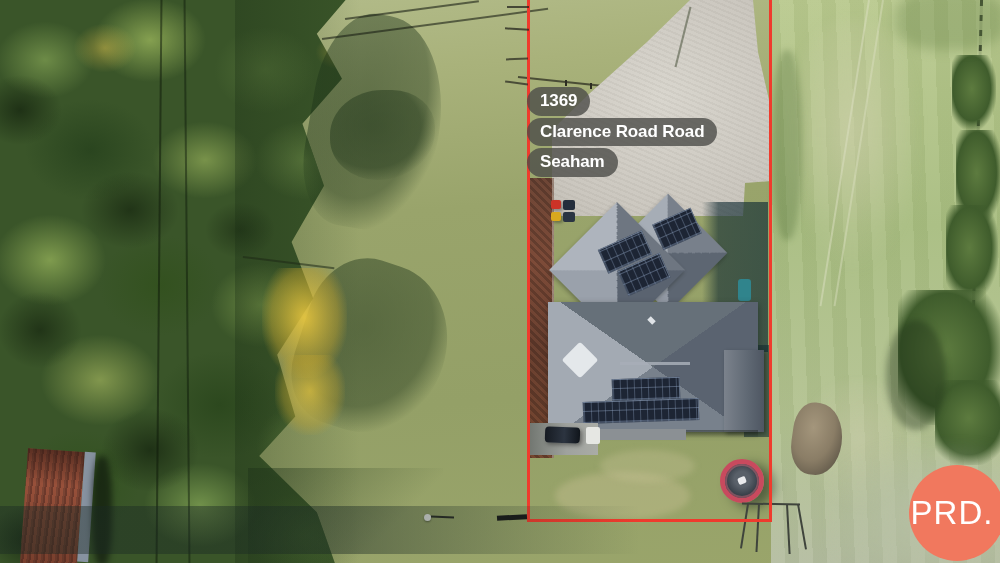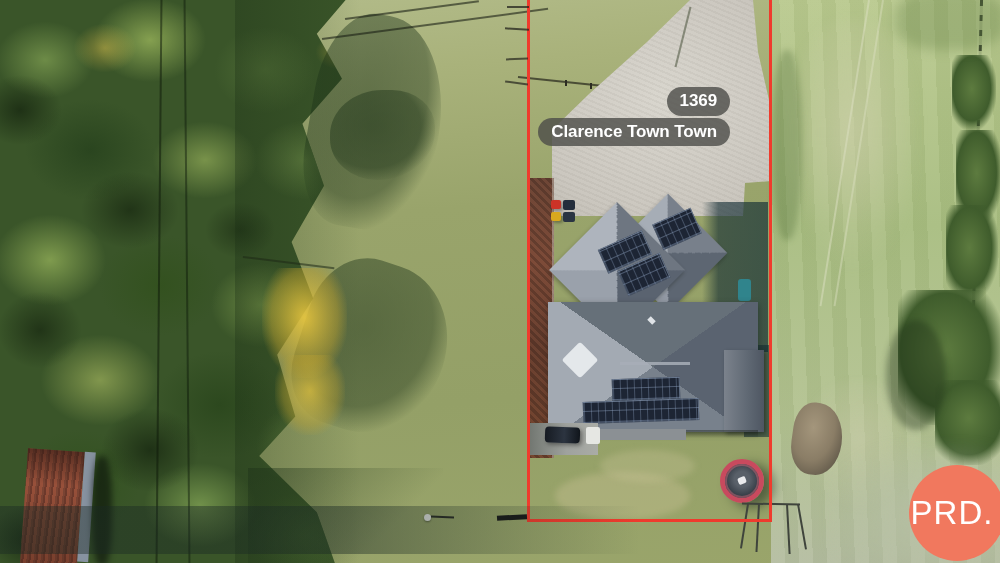--- a/index.html
+++ b/index.html
@@ -191,23 +191,24 @@
 
   <div class="p" style="left: 527px; top: 0px; width: 3px; height: 522px; background: rgb(239, 59, 45);"></div>
   <div class="p" style="left: 769px; top: 0px; width: 3px; height: 522px; background: rgb(239, 59, 45);"></div>
   <div class="p" style="left: 527px; top: 519px; width: 245px; height: 3px; background: rgb(239, 59, 45);"></div>
   <div class="p" style="left:507px;top:6px;width:22px;height:2px;background:rgba(35,35,28,.75);"></div>
   <div class="p" style="left:505px;top:28px;width:24px;height:2px;background:rgba(35,35,28,.75);transform:rotate(3deg);"></div>
   <div class="p" style="left:506px;top:58px;width:22px;height:2px;background:rgba(35,35,28,.7);transform:rotate(-2deg);"></div>
   <div class="p" style="left:505px;top:82px;width:23px;height:2px;background:rgba(35,35,28,.7);transform:rotate(8deg);"></div>
   <div class="p" style="left:497px;top:515px;width:30px;height:5px;background:#191919;transform:rotate(-3deg);"></div>
 
-  <div class="p" style="left:527px;top:86px;width:203px;text-align:right;line-height:0;">
+  <div class="p" style="left:527px;top:86px;width:203px;text-align:left;line-height:0;">
     <span class="pill" style="background: rgba(76, 76, 72, 0.8);">1369</span><br>
-    <span class="pill" style="background: rgba(76, 76, 72, 0.8);">Clarence Town Town</span><br>
+    <span class="pill" style="background: rgba(76, 76, 72, 0.8);">Clarence Road Road</span><br>
+    <span class="pill" style="background: rgba(76, 76, 72, 0.8);">Seaham</span>
   </div>
 
   <div class="p" style="left:0;top:506px;width:640px;height:48px;
        background:linear-gradient(90deg,rgba(25,40,35,.42) 0 55%,rgba(25,40,35,0));"></div>
 
   <div class="p brand-circle" style="left: 909px; top: 465px; width: 96px; height: 96px; background: rgb(241, 120, 94);">
     <span class="brand-text">PRD.</span>
   </div>
 
 </div>

